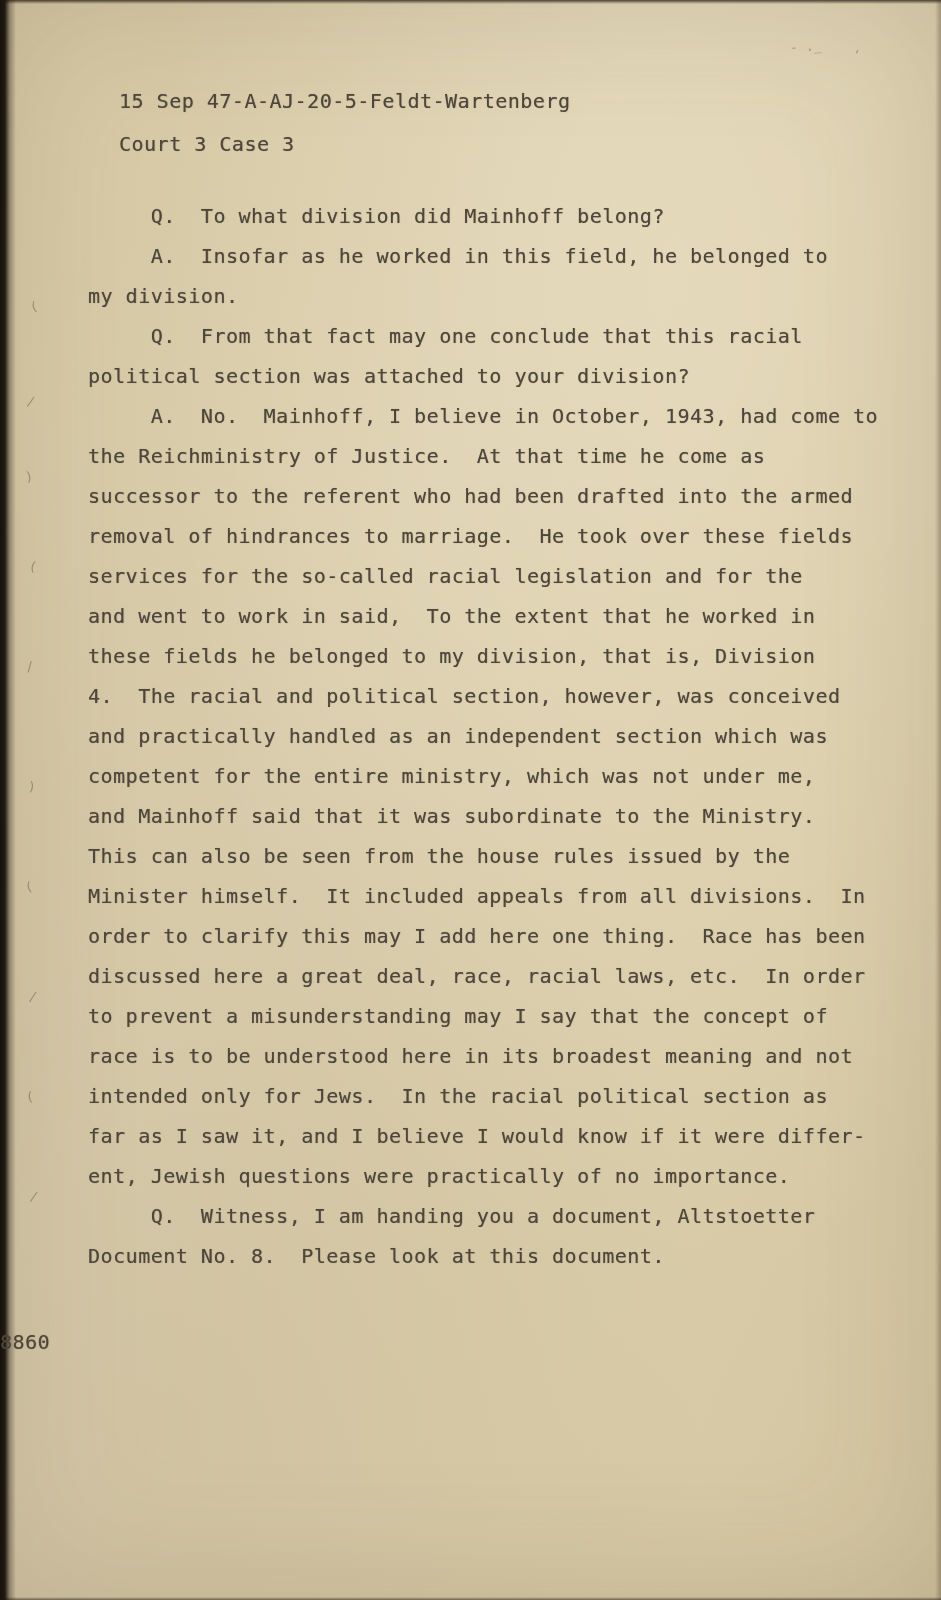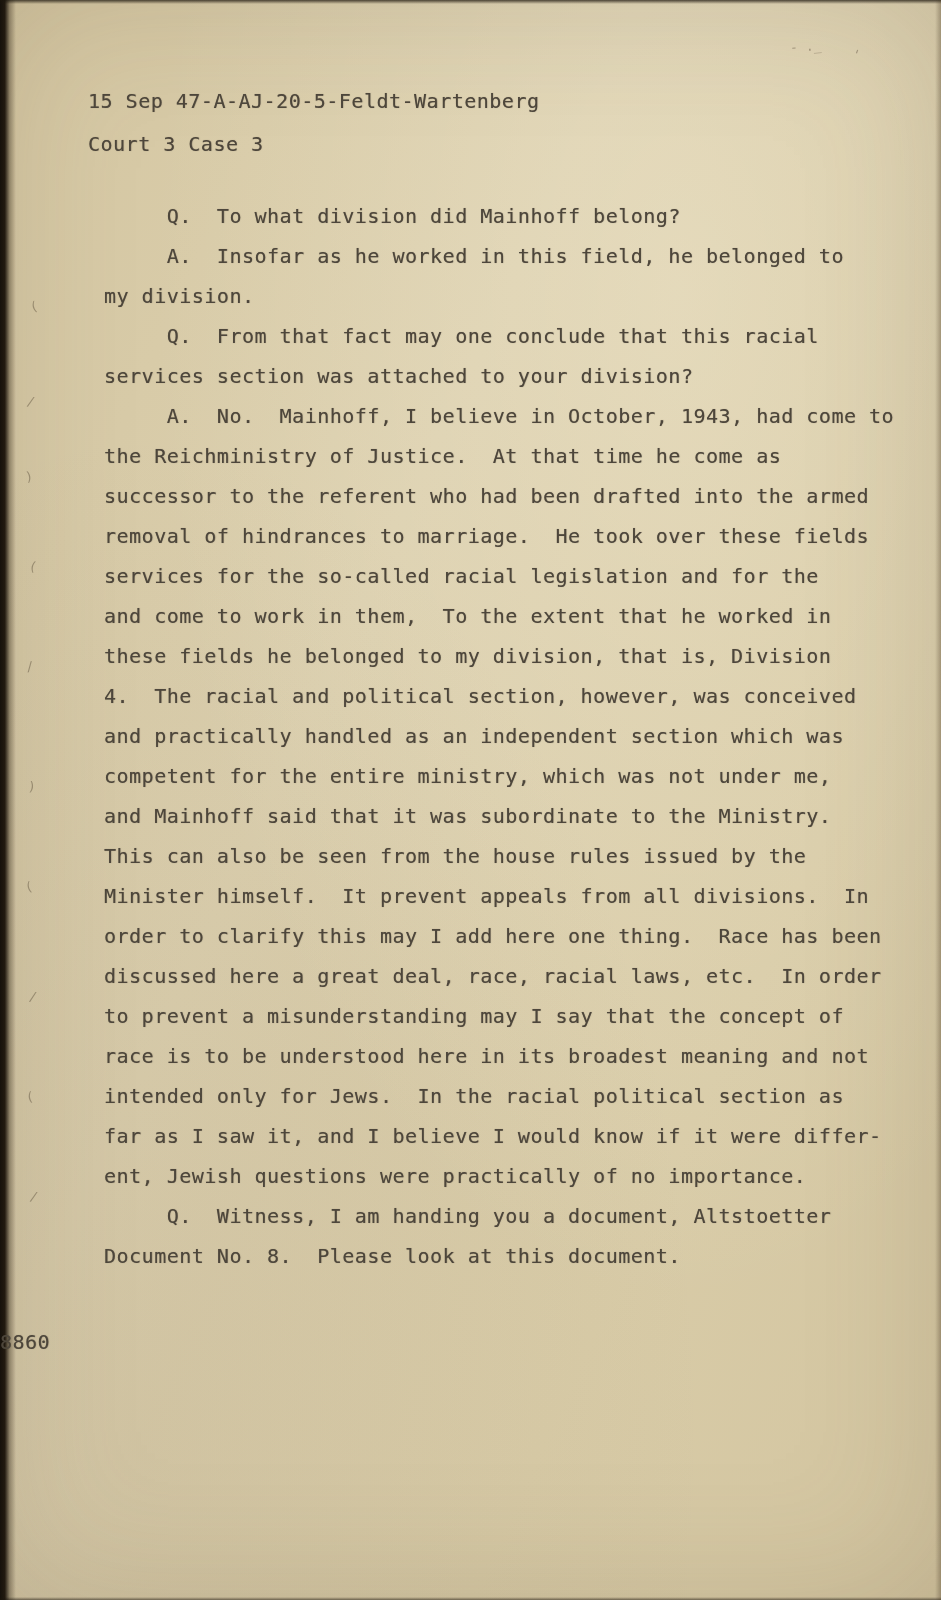--- a/index.html
+++ b/index.html
@@ -59,24 +59,25 @@
     color: #4d463b;
     text-shadow: 0.3px 0.3px 0.8px rgba(74, 66, 54, 0.55);
   }
   .header {
     position: absolute;
     left: 88px;
     top: 80px;
   }
   .header .line {
     line-height: 43px;
+    margin-left: 31px;
   }
   .body {
     position: absolute;
-    left: 104px;
+    left: 88px;
     top: 196px;
     right: 40px;
   }
   .body .line {
     line-height: 40px;
   }
   .pagenum-wrap {
     position: absolute;
     left: 0;
     top: 1330px;
@@ -121,34 +122,34 @@
     <div class="line">15 Sep 47-A-AJ-20-5-Feldt-Wartenberg</div>
     <div class="line">Court 3 Case 3</div>
   </div>
 
   <div class="body">
     <div>
         <div class="line">     Q.  To what division did Mainhoff belong?</div>
         <div class="line">     A.  Insofar as he worked in this field, he belonged to</div>
         <div class="line">my division.</div>
         <div class="line">     Q.  From that fact may one conclude that this racial</div>
-        <div class="line">services section was attached to your division?</div>
+        <div class="line">political section was attached to your division?</div>
         <div class="line">     A.  No.  Mainhoff, I believe in October, 1943, had come to</div>
         <div class="line">the Reichministry of Justice.  At that time he come as</div>
         <div class="line">successor to the referent who had been drafted into the armed</div>
         <div class="line">removal of hindrances to marriage.  He took over these fields</div>
         <div class="line">services for the so-called racial legislation and for the</div>
-        <div class="line">and come to work in them,  To the extent that he worked in</div>
+        <div class="line">and went to work in said,  To the extent that he worked in</div>
         <div class="line">these fields he belonged to my division, that is, Division</div>
         <div class="line">4.  The racial and political section, however, was conceived</div>
         <div class="line">and practically handled as an independent section which was</div>
         <div class="line">competent for the entire ministry, which was not under me,</div>
         <div class="line">and Mainhoff said that it was subordinate to the Ministry.</div>
         <div class="line">This can also be seen from the house rules issued by the</div>
-        <div class="line">Minister himself.  It prevent appeals from all divisions.  In</div>
+        <div class="line">Minister himself.  It included appeals from all divisions.  In</div>
         <div class="line">order to clarify this may I add here one thing.  Race has been</div>
         <div class="line">discussed here a great deal, race, racial laws, etc.  In order</div>
         <div class="line">to prevent a misunderstanding may I say that the concept of</div>
         <div class="line">race is to be understood here in its broadest meaning and not</div>
         <div class="line">intended only for Jews.  In the racial political section as</div>
         <div class="line">far as I saw it, and I believe I would know if it were differ-</div>
         <div class="line">ent, Jewish questions were practically of no importance.</div>
       </div>
     <div>
         <div class="line">     Q.  Witness, I am handing you a document, Altstoetter</div>

